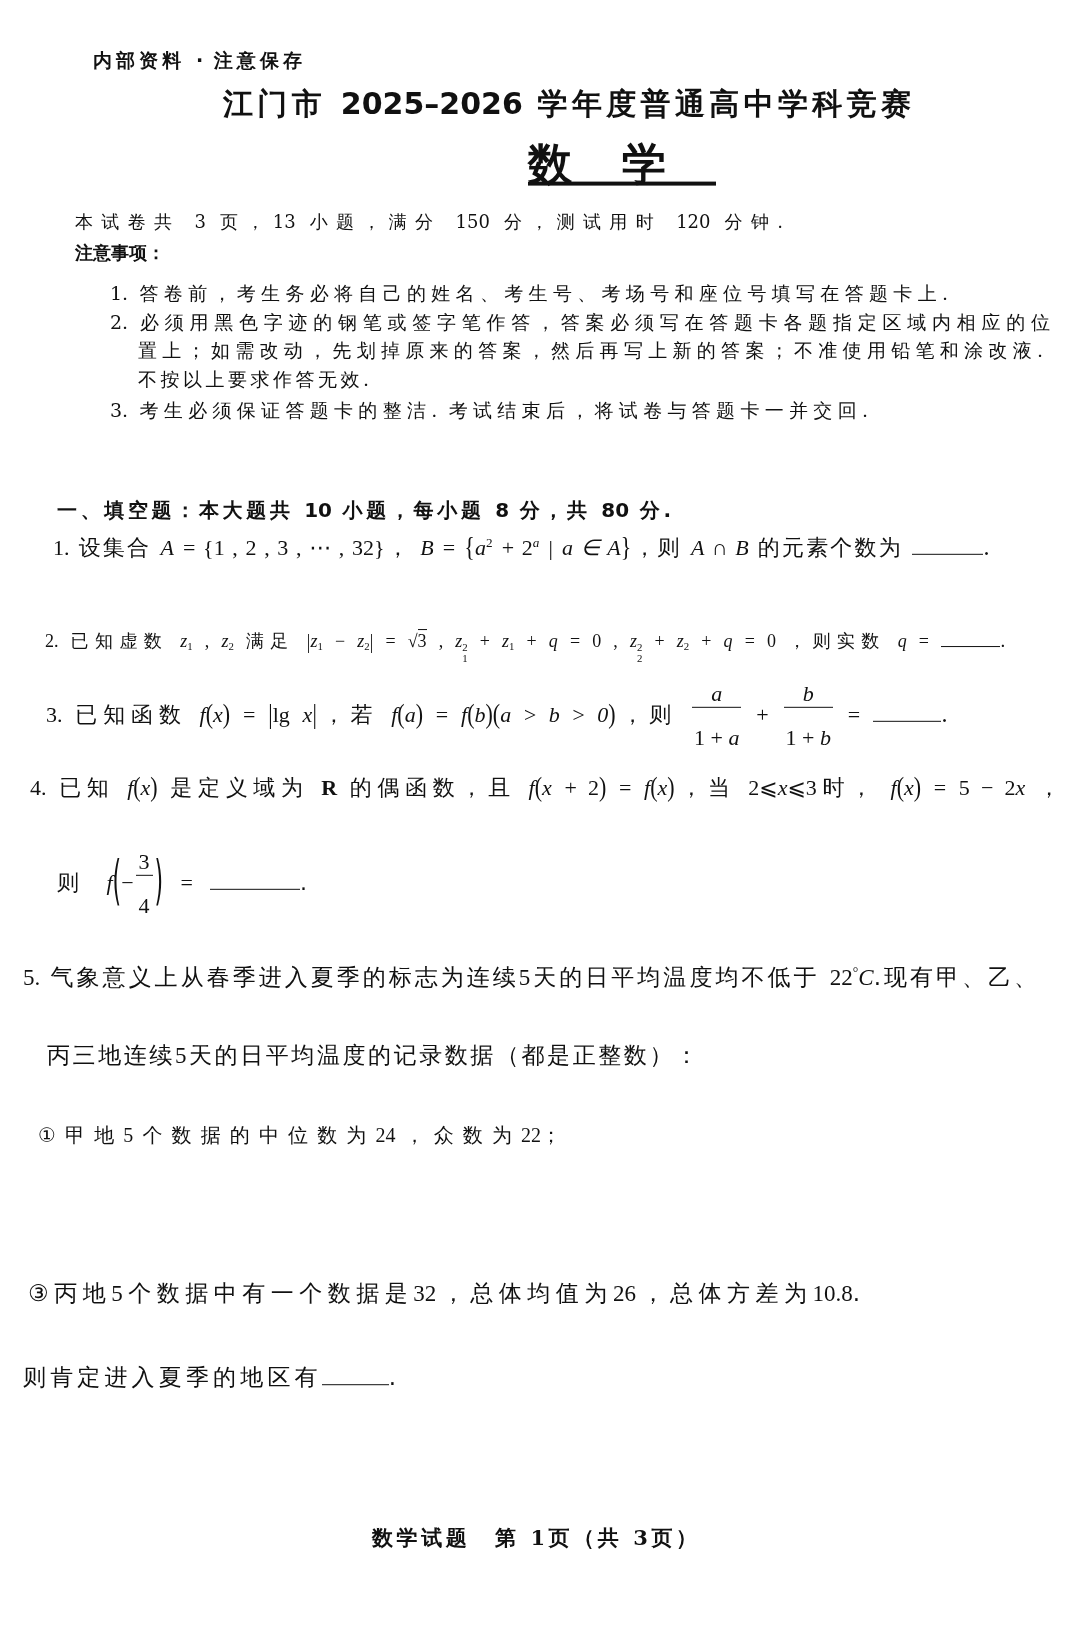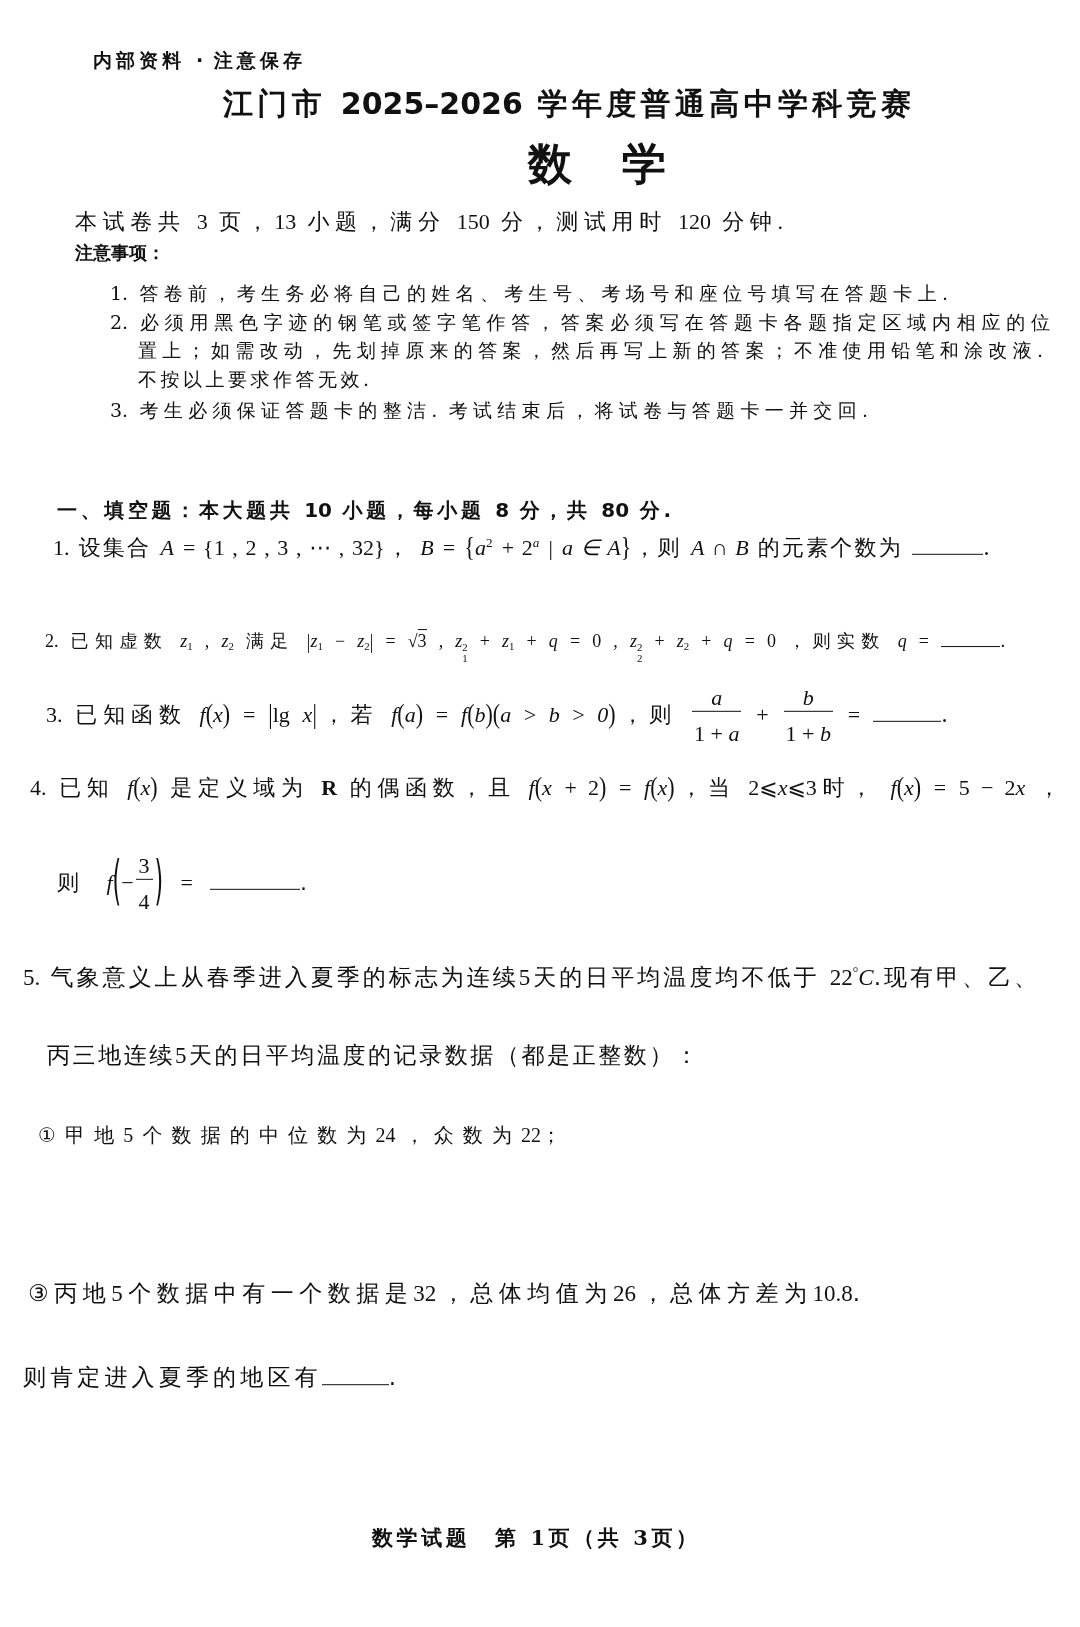--- a/index.html
+++ b/index.html
@@ -11,36 +11,36 @@
 .v{font-family:"Liberation Serif",serif;font-style:italic;}
 .n{font-family:"Liberation Serif",serif;}
 .rb{font-family:"Liberation Serif",serif;font-weight:bold;}
 .sub{font-size:.6em;vertical-align:-.3em;font-family:"Liberation Serif",serif;}
 .sup{font-size:.6em;vertical-align:.6em;}
 .ss{display:inline-flex;flex-direction:column;font-size:.6em;line-height:1;vertical-align:-.4em;font-family:"Liberation Serif",serif;}
 .ss span{text-align:center;text-align-last:center;}
 .frac{display:inline-flex;flex-direction:column;align-items:stretch;vertical-align:middle;line-height:1.1;margin:0 2px;}
 .frac span.fn,.frac span.fd{text-align:center;text-align-last:center;}
 .frac .fn{padding:0 3px 1px;border-bottom:1.5px solid #111111;}
-.frac .fd{padding:10px 2px 0;}
+.frac .fd{padding:18px 2px 0;}
 .blank{display:inline-block;border-bottom:1.6px solid #111111;height:.85em;vertical-align:baseline;}
 .bp{display:inline-block;transform:scaleY(1.22);}
 .hp{display:inline-block;transform:scaleY(2.4);font-family:"DejaVu Sans",sans-serif;font-weight:normal;}
 .ovl{border-top:1.4px solid #111111;padding-top:1px;}
 </style>
 </head>
 <body>
 
 <div class="page">
 
   <div class="line b just" style="left:93px;top:60px;width:209px;font-size:19px;">内部资料 · 注意保存</div>
   <div class="line b just" style="left:223px;top:104px;width:688px;font-size:30px;">江门市 2025–2026 学年度普通高中学科竞赛</div>
-  <div class="line b" style="left:528px;top:164px;font-size:44px;letter-spacing:50px;">数学</div>
+  <div class="line b" style="left:528px;top:164px;font-size:44px;letter-spacing:50px;text-decoration:underline;">数学</div>
 
-  <div class="line song just" style="left:75px;top:222px;width:708px;font-size:22px;font-family:Liberation Serif, serif;">本试卷共 3 页，13 小题，满分 150 分，测试用时 120 分钟.</div>
+  <div class="line song just" style="left:75px;top:222px;width:708px;font-size:18px;">本试卷共 3 页，13 小题，满分 150 分，测试用时 120 分钟.</div>
 
   <div>
     <div class="line b" style="left:75px;top:253px;font-size:18px;">注意事项：</div>
 
     <div class="line song just" style="left:110px;top:293px;width:838px;font-size:19px;">
       <span>1.</span>
       <span>答卷前，考生务必将自己的姓名、考生号、考场号和座位号填写在答题卡上.</span>
     </div>
     <div class="line song just" style="left:110px;top:322px;width:940px;font-size:19px;">
       <span>2.</span>

